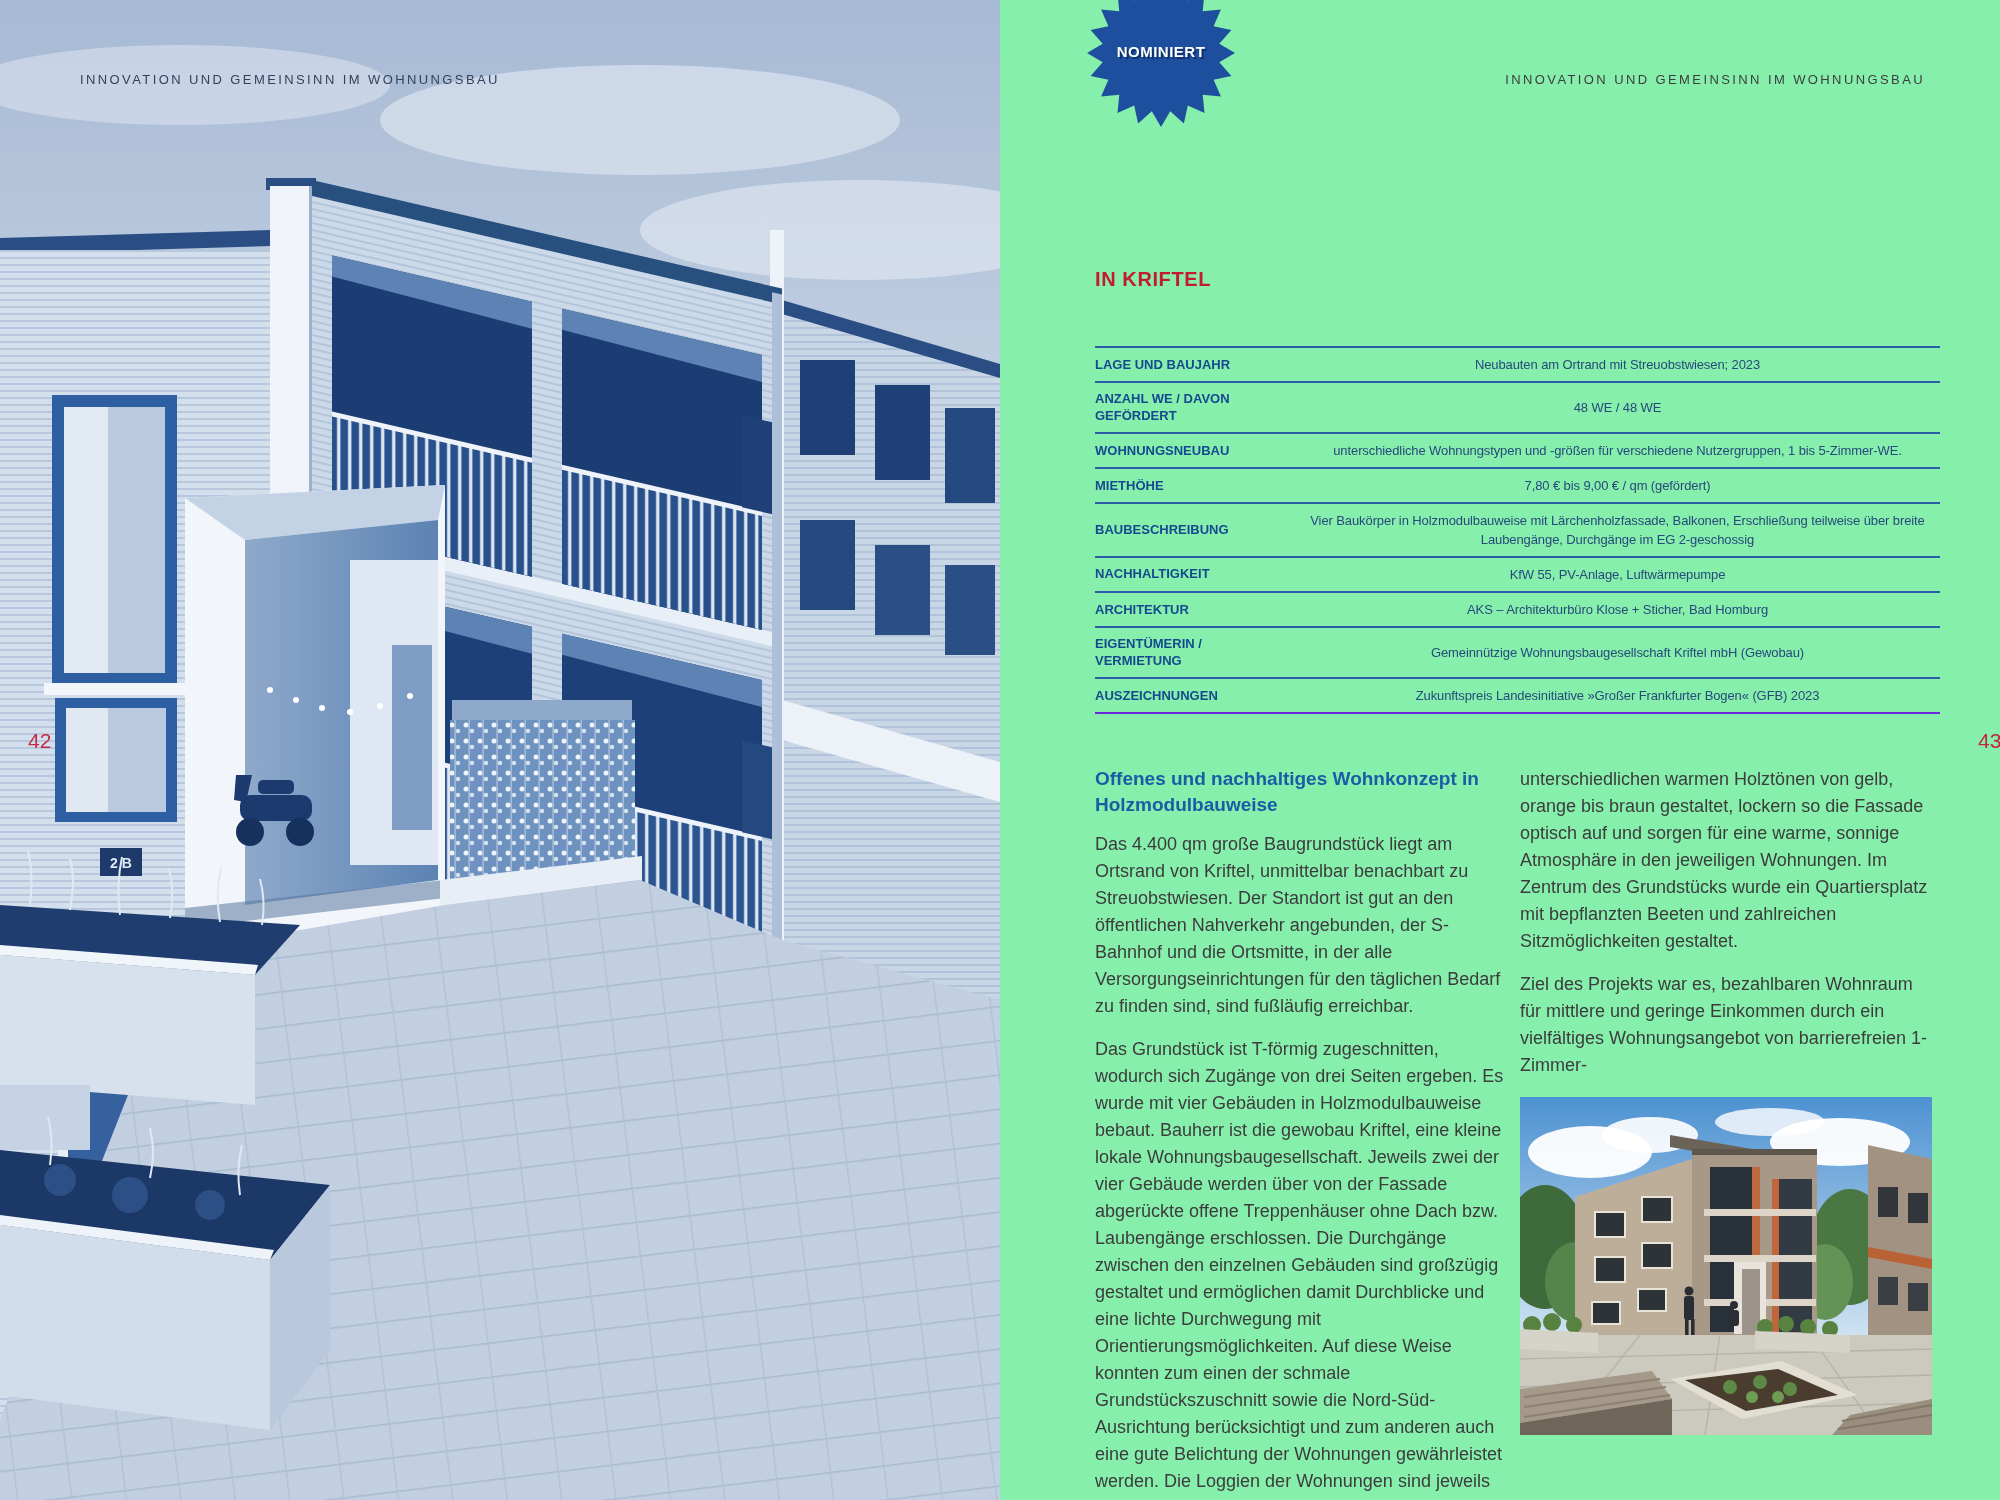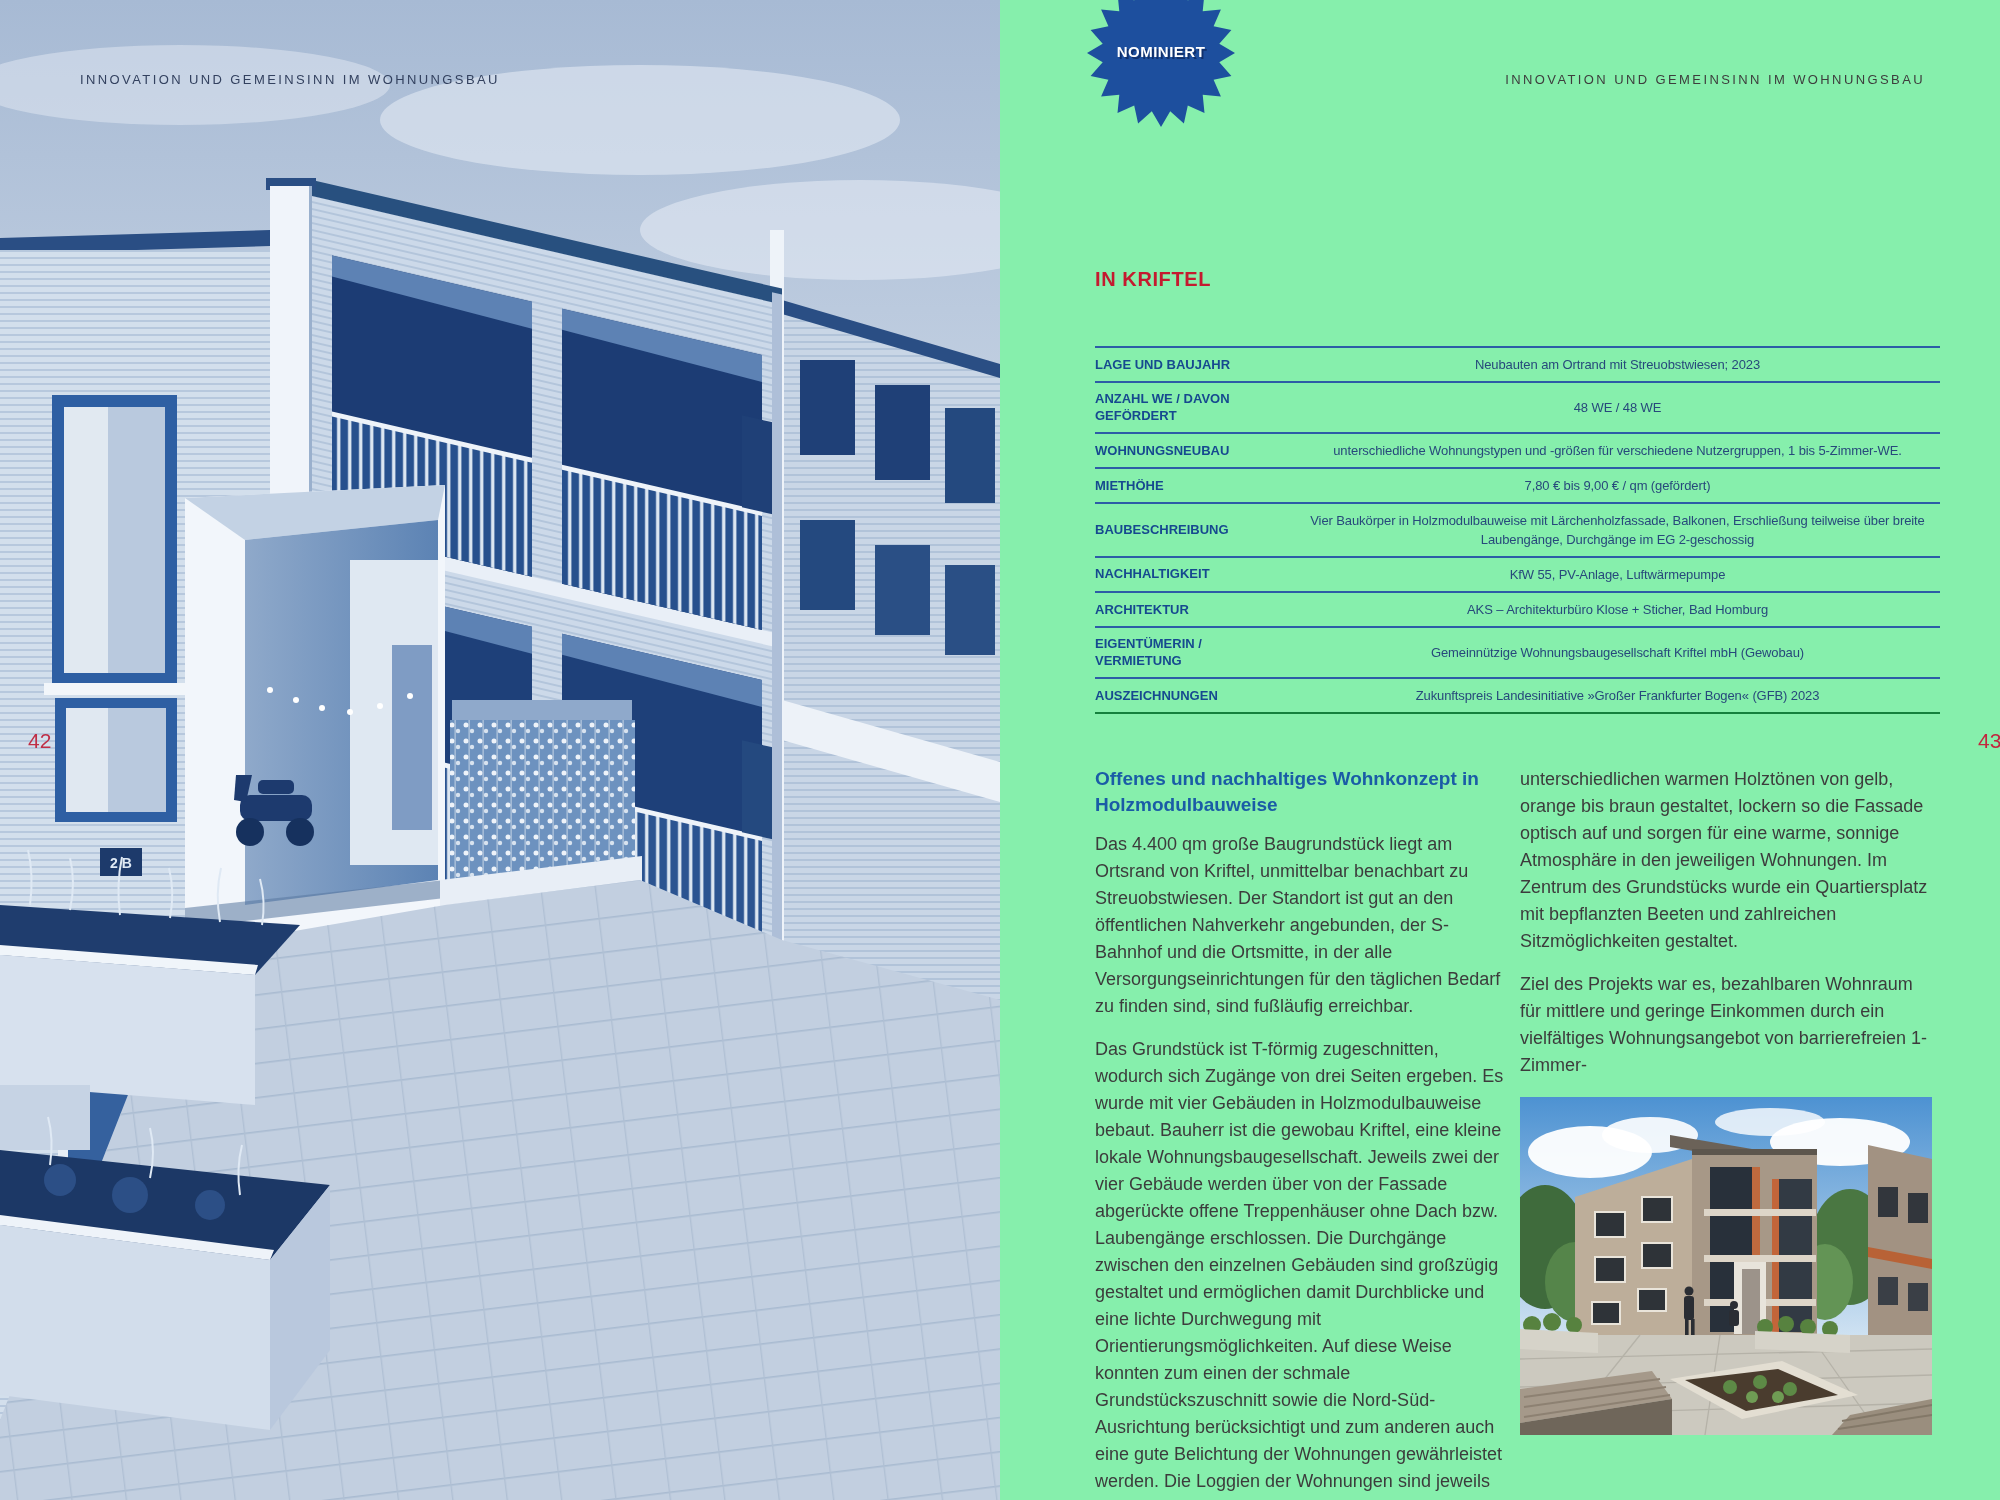--- a/index.html
+++ b/index.html
@@ -16,21 +16,21 @@
 
   
   .page-right{position:absolute;left:1000px;top:0;width:1000px;height:1500px;background:#86efac;}
   .running-head.right{position:absolute;right:75px;top:44px;color:#3d3d3d;}
   .badge{position:absolute;left:86px;top:-22px;width:150px;height:150px;}
   .badge text{font-family:"Liberation Sans",sans-serif;font-weight:700;font-size:15px;letter-spacing:.5px;}
   .title{position:absolute;left:95px;top:150px;width:660px;margin:0;
          font-size:47px;line-height:1.12;font-weight:700;color:#c41a2f;letter-spacing:.5px;}
   .subtitle{position:absolute;left:95px;top:268px;margin:0;font-size:20px;font-weight:700;color:#c41a2f;letter-spacing:.6px;}
 
-  .facts{position:absolute;left:95px;top:346px;width:845px;border-bottom:2px solid #15803d;}
+  .facts{position:absolute;left:95px;top:346px;width:845px;border-bottom:2px solid #6d28d9;}
   .t-row{display:grid;grid-template-columns:200px 1fr;align-items:center;
          border-top:2px solid #2d5ca6;padding:8px 0 7px;}
   .t-label{font-size:13px;font-weight:700;color:#16498f;line-height:1.3;padding-right:10px;}
   .t-value{font-size:13px;color:#27497b;line-height:1.4;letter-spacing:-.1px;text-align:center;}
 
   .col{position:absolute;top:766px;width:414px;}
   .col-1{left:95px;}
   .col-2{left:520px;}
   .col h3{margin:0 0 14px 0;font-size:19px;line-height:1.35;font-weight:700;color:#1a5ca6;}
   .col p{margin:0 0 16px 0;font-size:18px;line-height:27px;color:#3c3c3c;text-align:left;}

